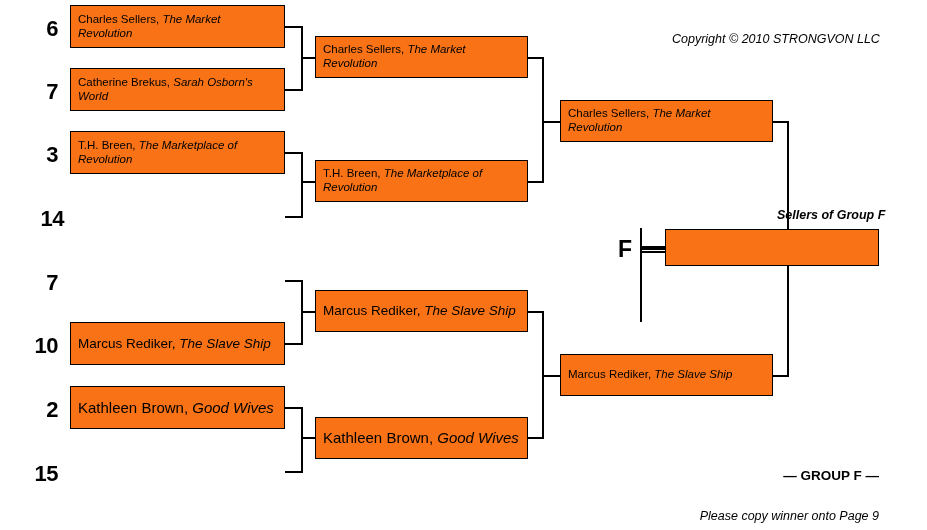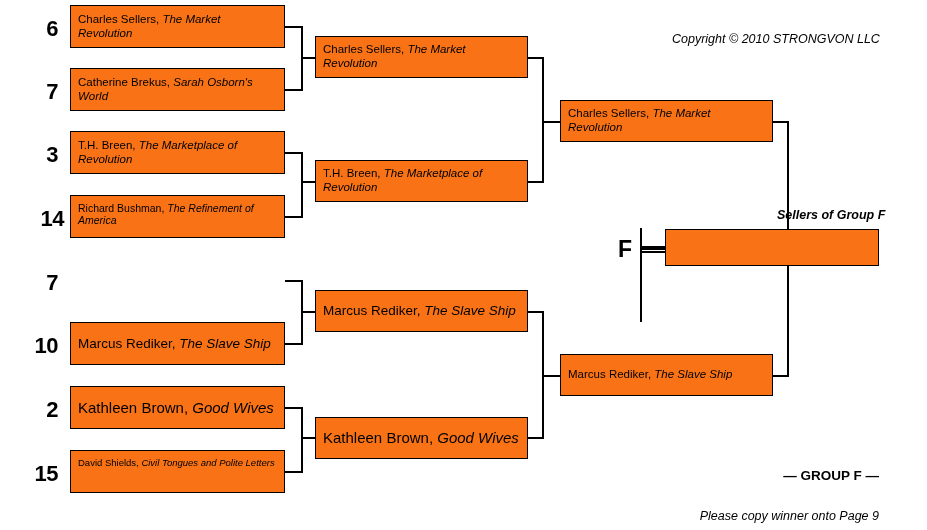--- a/index.html
+++ b/index.html
@@ -106,36 +106,30 @@
   </div>
 
   <div class="box fs-md" style="left:70px; top:68px; width:215px; height:43px;">
     <span class="txt"><span>Catherine Brekus, </span><span class="ital">Sarah Osborn's World</span></span>
   </div>
 
   <div class="box fs-md" style="left:70px; top:131px; width:215px; height:43px;">
     <span class="txt"><span>T.H. Breen, </span><span class="ital">The Marketplace of Revolution</span></span>
   </div>
 
-  <div class="box fs-sm top-align" style="left:70px; top:195px; width:215px; height:43px;">
-    <span class="txt"><span>Richard Bushman, </span><span class="ital">The Refinement of America</span></span>
-  </div>
 
 
   <div class="box fs-lg" style="left:70px; top:322px; width:215px; height:43px;">
     <span class="txt"><span>Marcus Rediker, </span><span class="ital">The Slave Ship</span></span>
   </div>
 
   <div class="box fs-xl" style="left:70px; top:386px; width:215px; height:43px;">
     <span class="txt"><span>Kathleen Brown, </span><span class="ital">Good Wives</span></span>
   </div>
 
-  <div class="box fs-xs top-align" style="left:70px; top:450px; width:215px; height:43px;">
-    <span class="txt"><span>David Shields, </span><span class="ital">Civil Tongues and Polite Letters</span></span>
-  </div>
 
   <div class="ln h" style="left:285px; top:26px;  width:18px;"></div>
   <div class="ln h" style="left:285px; top:89px;  width:18px;"></div>
   <div class="ln v" style="left:301px; top:26px;  height:65px;"></div>
   <div class="ln h" style="left:301px; top:57px;  width:16px;"></div>
 
   <div class="ln h" style="left:285px; top:152px; width:18px;"></div>
   <div class="ln h" style="left:285px; top:216px; width:18px;"></div>
   <div class="ln v" style="left:301px; top:152px; height:66px;"></div>
   <div class="ln h" style="left:301px; top:181px; width:16px;"></div>

